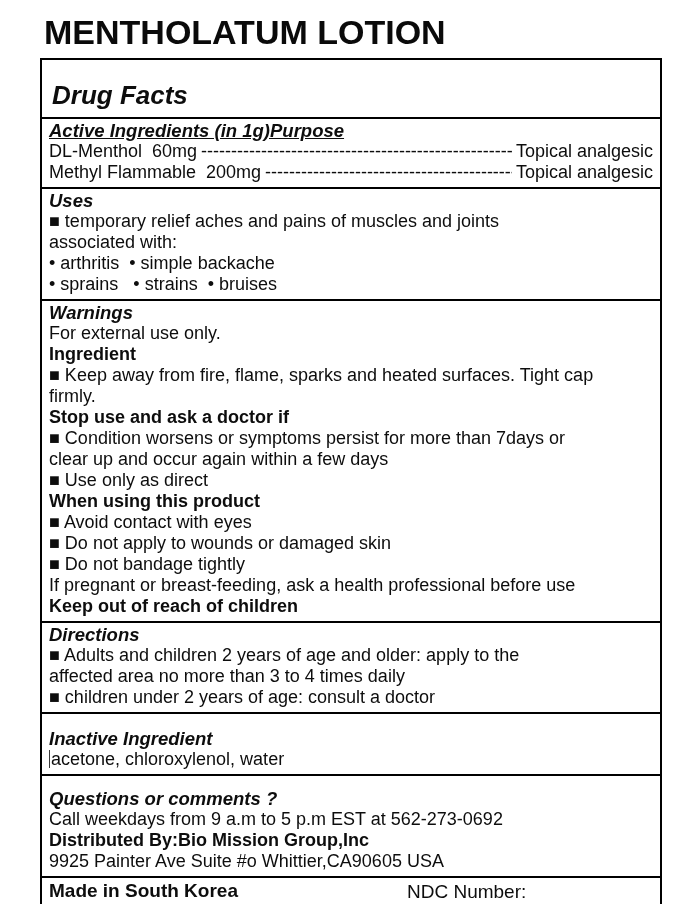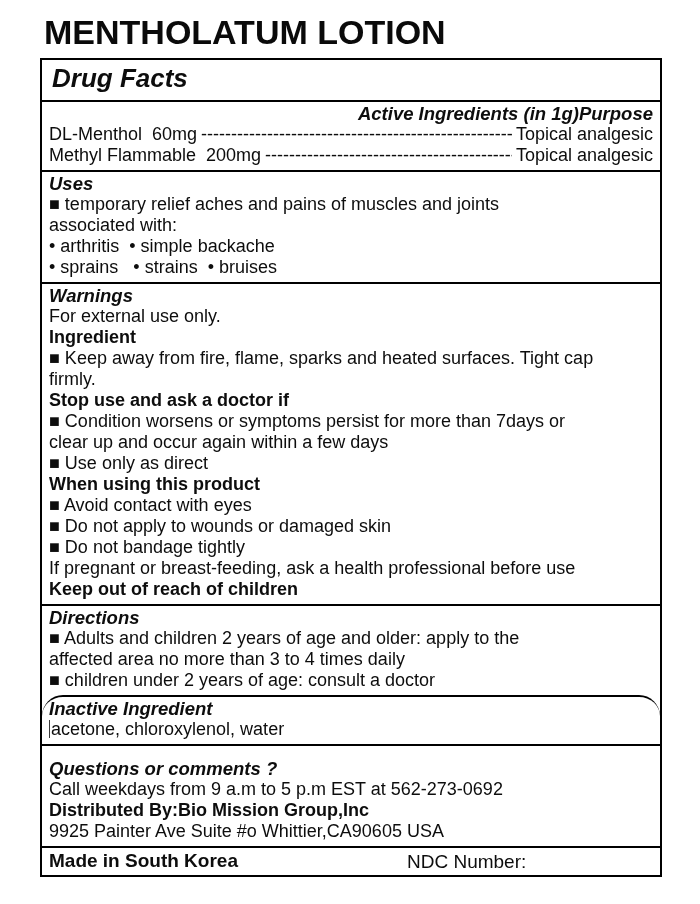--- a/index.html
+++ b/index.html
@@ -11,29 +11,29 @@
   .title{
     font-size:34px;font-weight:bold;letter-spacing:0;
     margin:13px 0 6px 44px;color:#0a0a0a;
   }
   .box{
     margin-left:40px;width:622px;box-sizing:border-box;
     border:2px solid #000;background:#fff;
   }
   .df-row{
     font-size:26px;font-weight:bold;font-style:italic;
-    padding:3px 10px 6px;
+    padding:20px 10px 6px;
   }
   section{
     border-top:2px solid #000;
     padding:1px 7px 4px;
     font-size:18px;line-height:21px;
   }
   .heading{font-weight:bold;font-style:italic;font-size:18.5px;}
-  .hdr-row{display:flex;justify-content:flex-end;align-items:baseline;}
+  .hdr-row{display:flex;justify-content:flex-start;align-items:baseline;text-decoration:underline;}
   .ing-row{display:flex;align-items:flex-start;}
   .ing-name{white-space:pre;}
   .fill{flex:1 1 auto;overflow:hidden;white-space:nowrap;margin:0 4px;}
   .ing-purpose{white-space:nowrap;}
   .line{white-space:pre-wrap;}
   .bold{font-weight:bold;}
   .caret{
     display:inline-block;width:1px;height:18px;background:#3a3a3a;
     vertical-align:-3px;margin-right:1px;
   }
@@ -94,21 +94,21 @@
   </section>
 
   <section>
     <div class="heading">Directions</div>
     <div class="line">■ Adults and children 2 years of age and older: apply to the
 affected area no more than 3 to 4 times daily</div>
     <div class="line">■ children under 2 years of age: consult a doctor</div>
   </section>
 
 
-  <section style="padding-top:1px;border-radius:21px;">
+  <section style="padding-top:14px;">
     <div class="heading">Inactive Ingredient</div>
     <div class="line"><span class="caret"></span><span>acetone, chloroxylenol, water</span></div>
   </section>
 
   <section style="padding-top:12px;">
     <div class="heading">Questions or comments ?</div>
     <div class="line">Call weekdays from 9 a.m to 5 p.m EST at 562-273-0692</div>
     <div class="line bold">Distributed By:Bio Mission Group,Inc</div>
     <div class="line">9925 Painter Ave Suite #o Whittier,CA90605 USA</div>
   </section>

